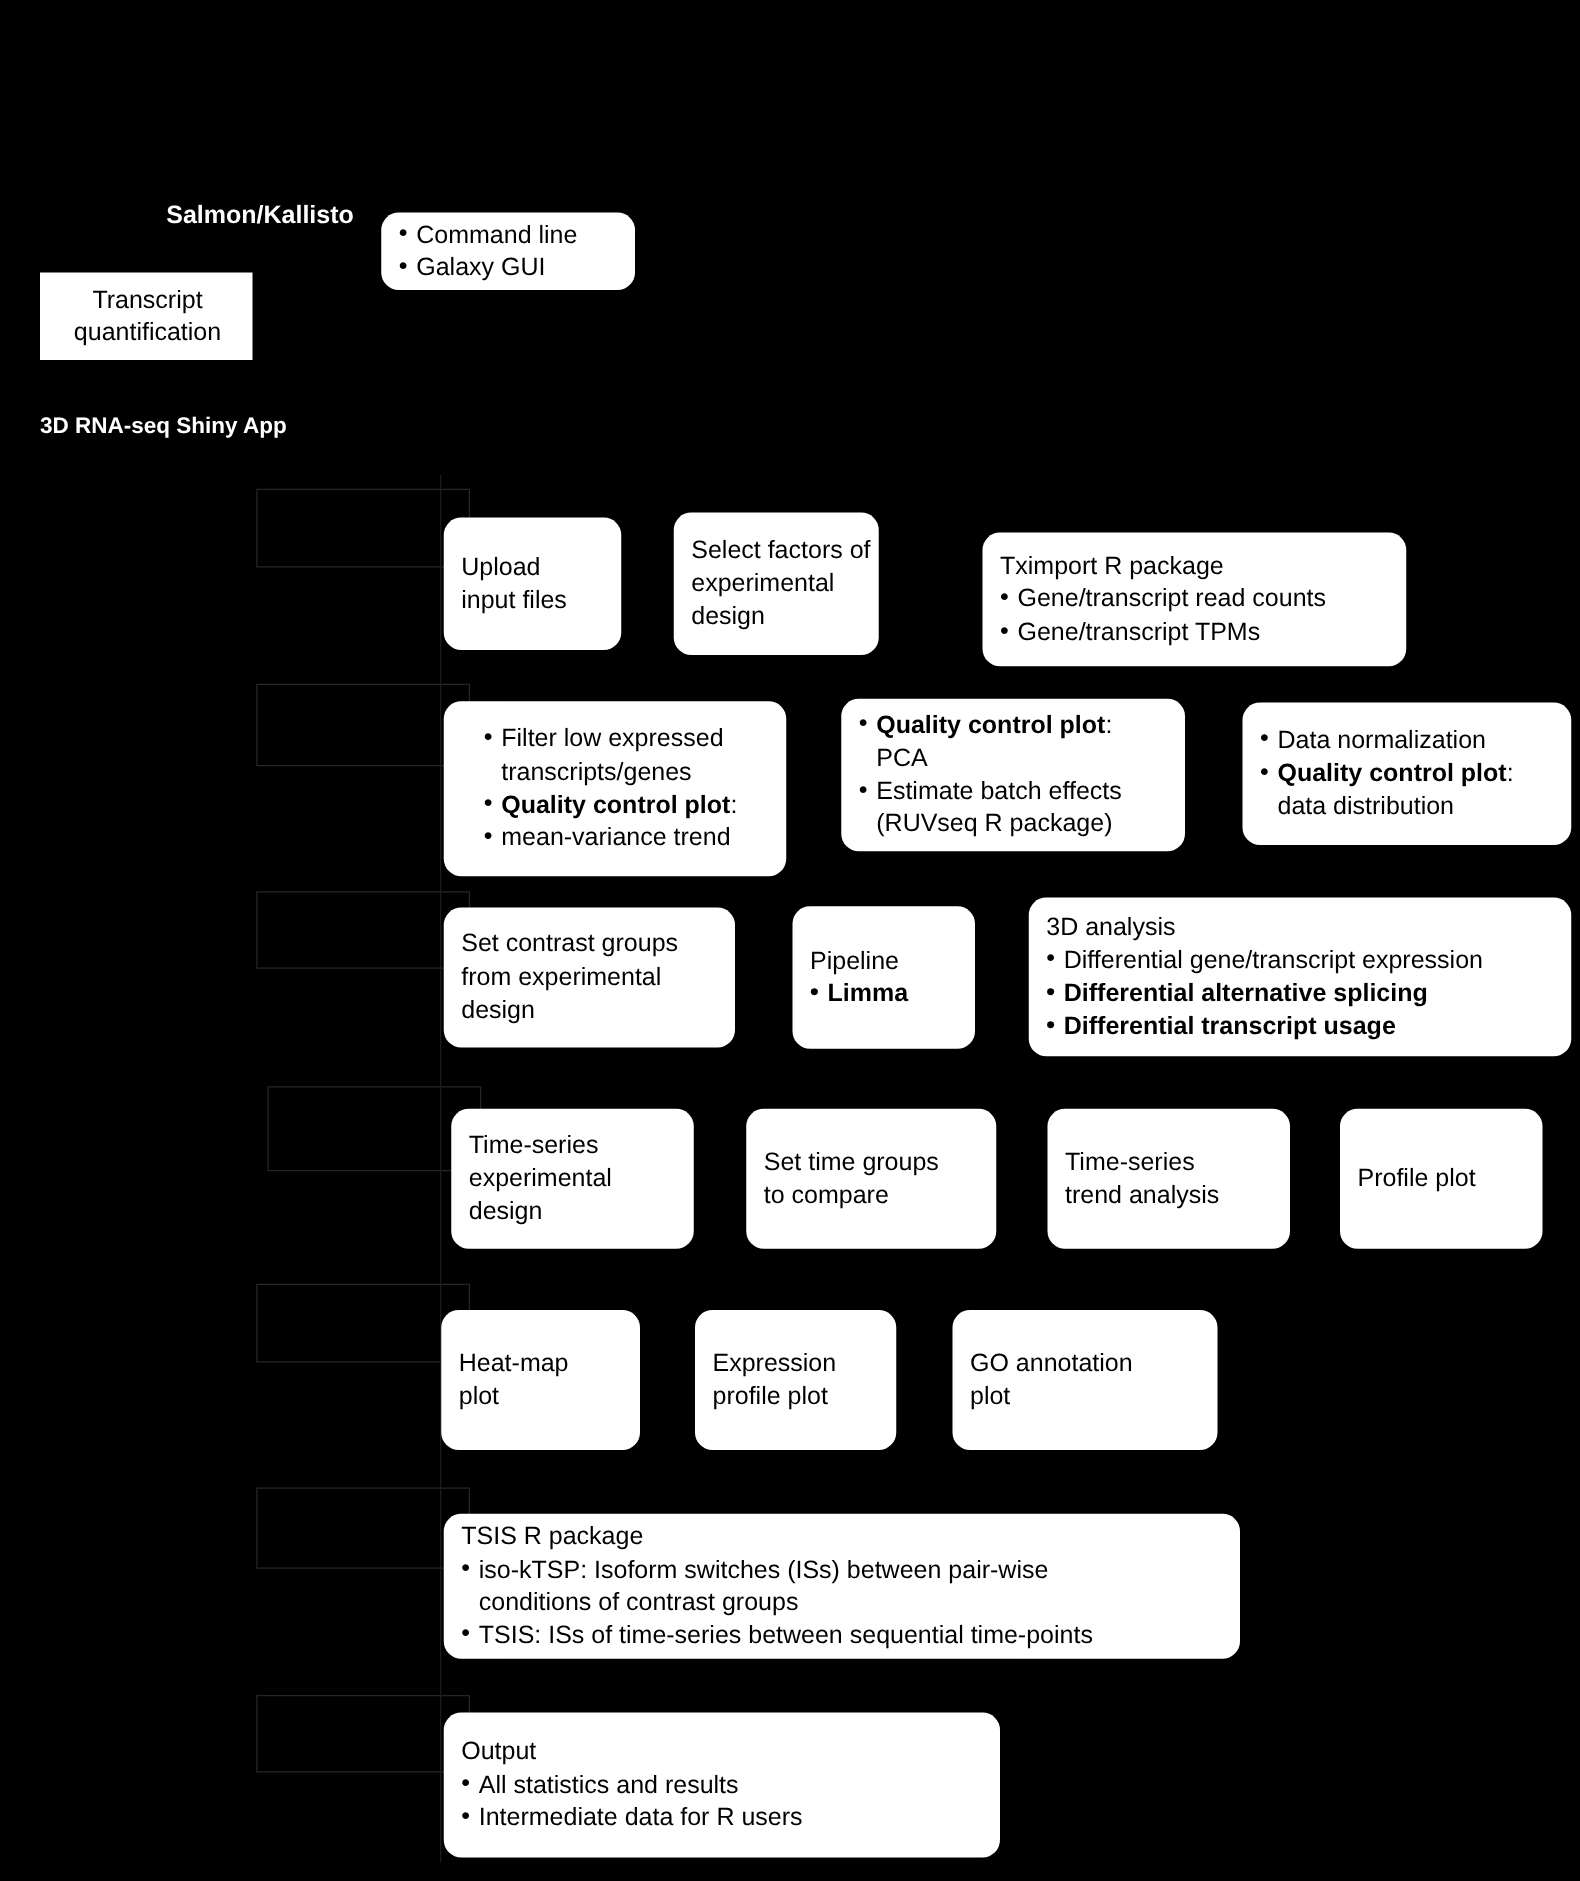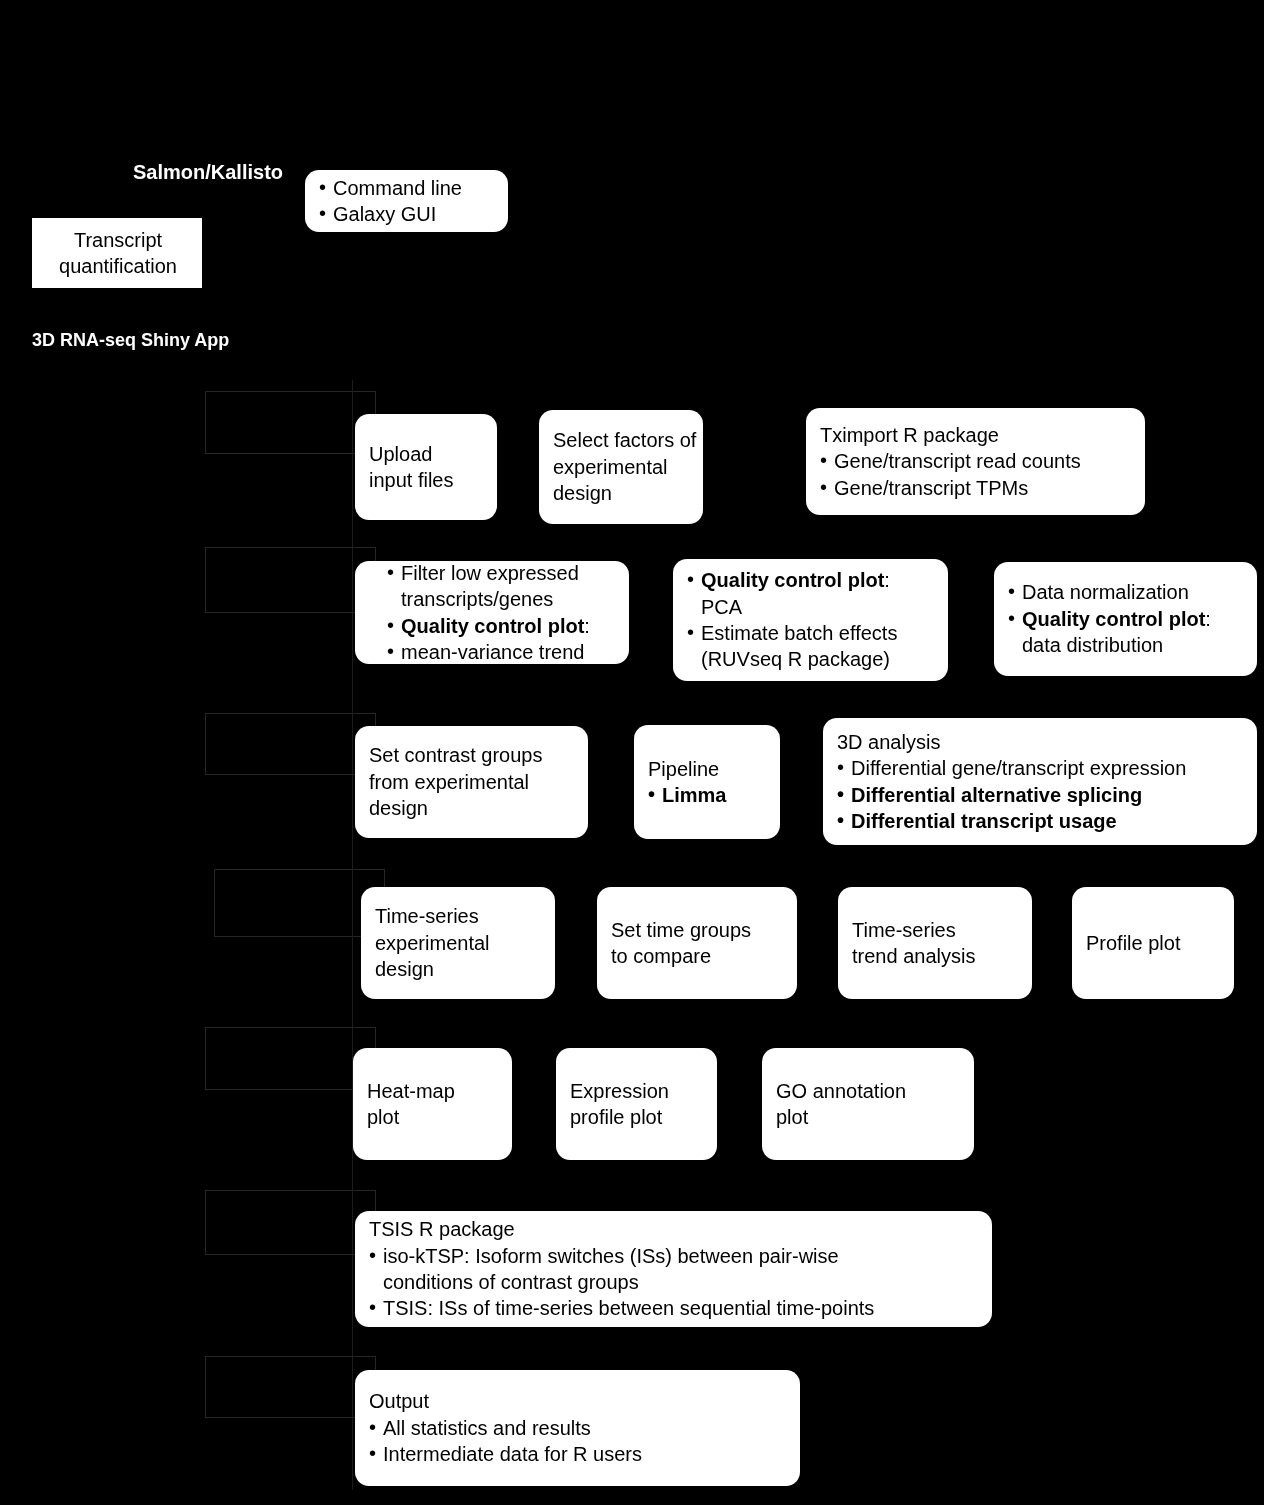--- a/index.html
+++ b/index.html
@@ -138,27 +138,27 @@
     <span class="line">Select factors of</span>
     <span class="line">experimental</span>
     <span class="line">design</span>
   </div>
 
   <div class="arrow" style="left:748px; top:458px; width:38px;">
     <span class="shaft" style="width:26px;"></span>
       <span class="head" style="left:25px;"></span>
   </div>
 
-  <div class="box" style="left:786px; top:408px; width:339px; height:107px;margin-left:20px;">
+  <div class="box" style="left:786px; top:426px; width:339px; height:107px;">
     <span class="line">Tximport R package</span>
     <span class="bullet">Gene/transcript read counts</span>
     <span class="bullet">Gene/transcript TPMs</span>
   </div>
 
-  <div class="box" style="left:355px; top:561px; width:274px; height:103px;padding-left:32px;">
+  <div class="box" style="left:355px; top:561px; width:274px; height:140px;padding-left:32px;">
     <span class="bullet">
       <span>Filter low expressed</span>
     </span>
     <span class="cont">transcripts/genes</span>
     <span class="bullet">
       <span class="b">Quality control plot</span><span>:</span>
     </span>
     <span class="bullet">mean-variance trend</span>
   </div>
 

